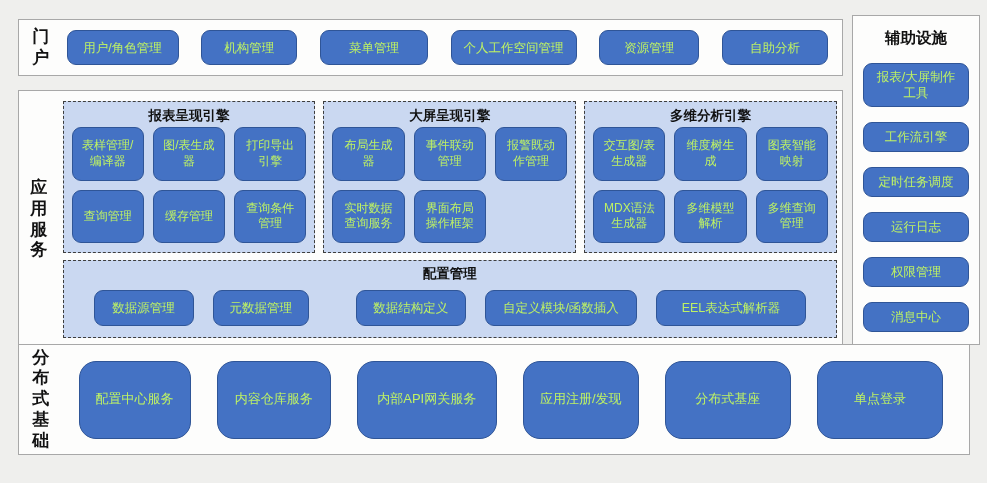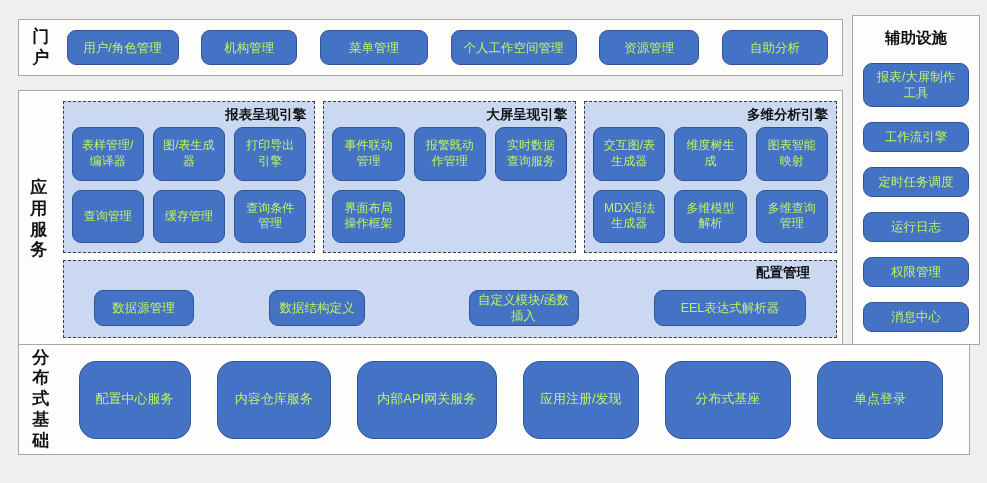--- a/index.html
+++ b/index.html
@@ -38,21 +38,21 @@
   .top-row .btn:nth-child(5){ width:100px; }
   .top-row .btn:nth-child(6){ width:106px; }
 
   
   .mid-content { flex:1; margin-left:14px; display:flex; flex-direction:column; gap:7px; height:100%; }
   .engines { display:flex; gap:8px; height:152px; }
   .panel {
     background:#cad8f1; border:1.6px dashed #3e3e3e; box-sizing:border-box;
   }
   .engines .panel { flex:1; padding:3px 8px 9px; display:flex; flex-direction:column; }
-  .panel-title { text-align:right; font-size:13.5px; font-weight:600; color:#111; height:22px; line-height:22px; flex:none;font-family:Liberation Mono, monospace; }
+  .panel-title { text-align:center; font-size:13.5px; font-weight:600; color:#111; height:22px; line-height:22px; flex:none; }
   .grid { flex:1; display:grid; grid-template-columns:repeat(3,1fr); gap:9px; }
   .grid .btn { font-size:12px; padding:2px 6px; }
 
   .config { flex:1; padding:2px 26px 6px; display:flex; flex-direction:column; }
   .config-row { flex:1; display:flex; justify-content:space-between; align-items:center; padding:0 4px; }
   .config-row .btn { height:36px; font-size:12.5px; padding:0 6px; }
   .config-row .btn:nth-child(1){ width:100px; }
   .config-row .btn:nth-child(2){ width:96px; }
   .config-row .btn:nth-child(3){ width:110px;margin-left:28px; }
   .config-row .btn:nth-child(4){ width:152px; }
@@ -103,20 +103,21 @@
             <div class="btn">打印导出引擎</div>
             <div class="btn">查询管理</div>
             <div class="btn">缓存管理</div>
             <div class="btn">查询条件管理</div>
           </div>
         </div>
 
         <div class="panel">
           <div class="panel-title">大屏呈现引擎</div>
           <div class="grid">
+            <div class="btn">布局生成器</div>
             <div class="btn">事件联动管理</div>
             <div class="btn">报警既动作管理</div>
             <div class="btn">实时数据查询服务</div>
             <div class="btn">界面布局操作框架</div>
           </div>
         </div>
 
         <div class="panel">
           <div class="panel-title">多维分析引擎</div>
           <div class="grid">
@@ -128,20 +129,21 @@
             <div class="btn">多维查询管理</div>
           </div>
         </div>
 
       </div>
 
       <div class="panel config">
         <div class="panel-title">配置管理</div>
         <div class="config-row">
           <div class="btn">数据源管理</div>
+          <div class="btn">元数据管理</div>
           <div class="btn">数据结构定义</div>
           <div class="btn">自定义模块/函数插入</div>
           <div class="btn">EEL表达式解析器</div>
         </div>
       </div>
     </div>
   </section>
 
   <aside class="box right">
     <div class="aside-title">辅助设施</div>

